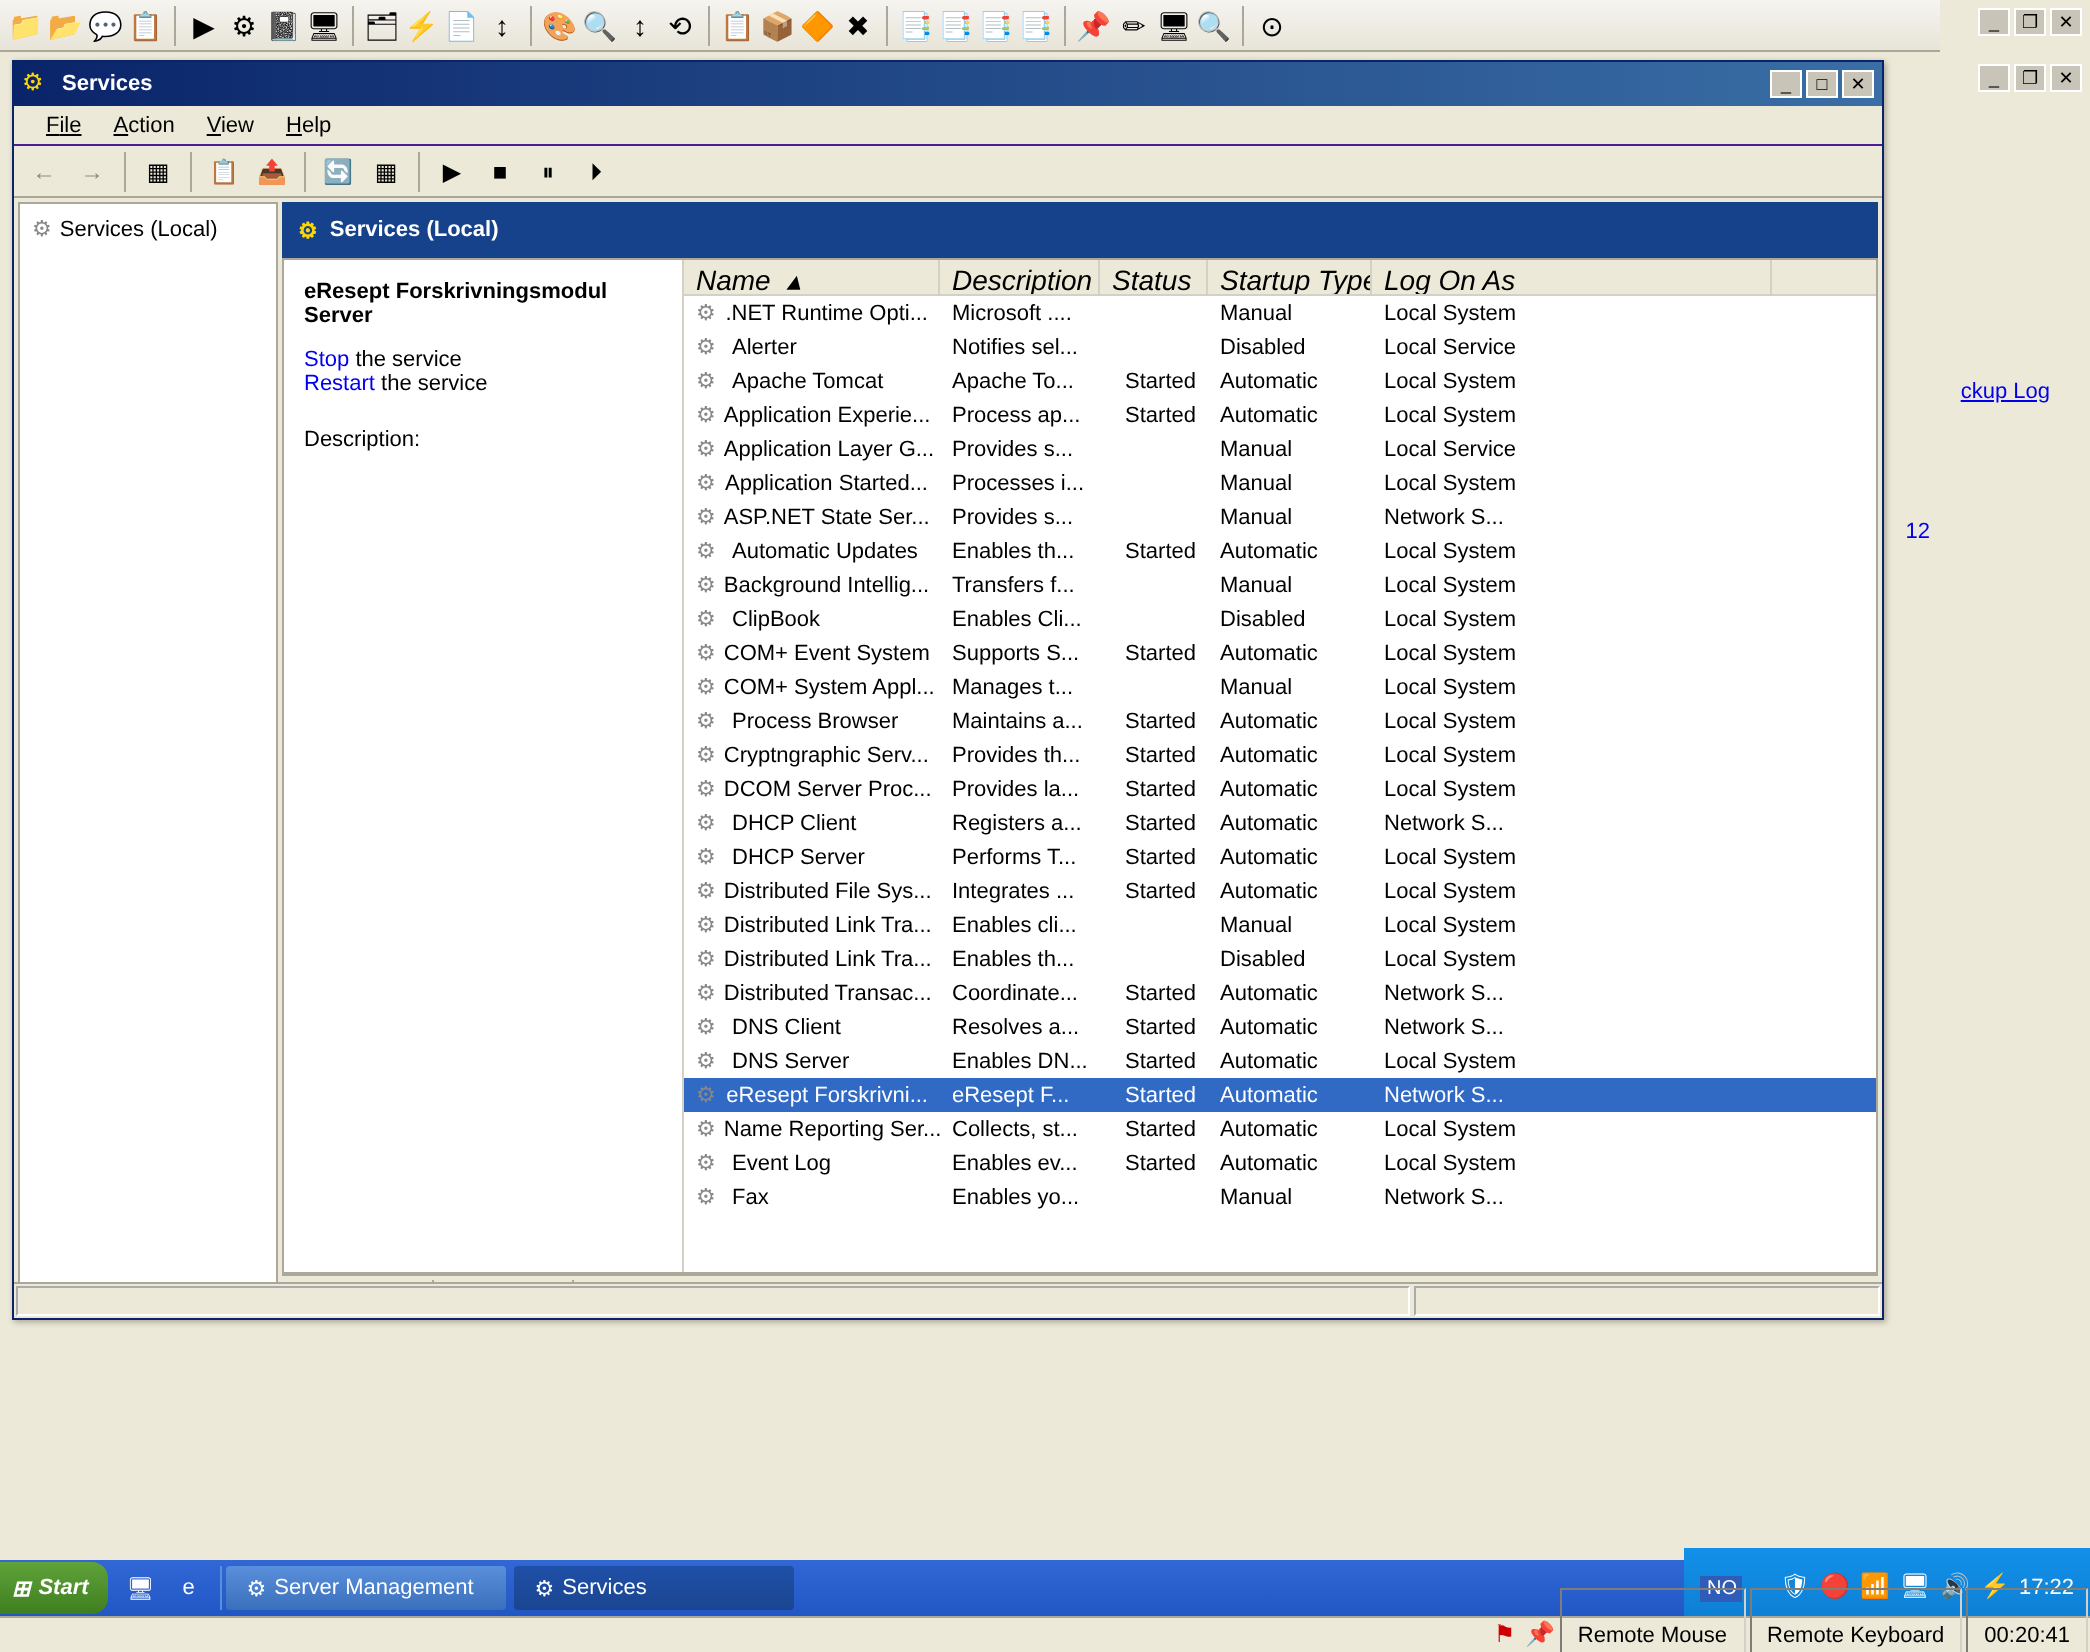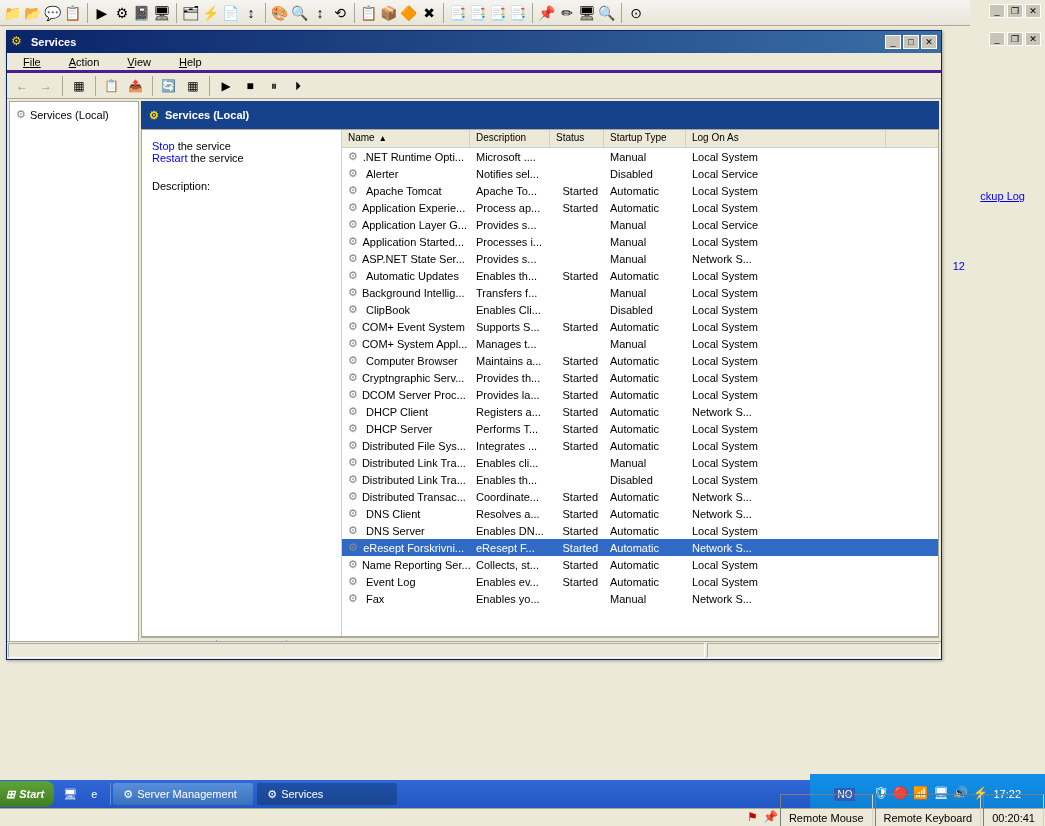--- a/index.html
+++ b/index.html
@@ -11,21 +11,21 @@
 .tb-sep { width: 1px; height: 20px; background: #aca899; margin: 0 3px; }
 
 
 .services-window { position: absolute; left: 6px; top: 30px; width: 936px; height: 630px; background: #ece9d8; border: 1px solid #0a246a; box-shadow: 1px 1px 3px rgba(0,0,0,0.3); }
 .titlebar { height: 22px; background: linear-gradient(90deg, #0a246a, #3a6ea5); color: #fff; display: flex; align-items: center; padding: 0 4px; }
 .titlebar-icon { width: 16px; height: 16px; margin-right: 4px; font-size: 12px; color: #ffd700; }
 .titlebar-text { flex: 1; font-weight: bold; }
 .titlebar-btns { display: flex; gap: 2px; }
 .titlebar-btn { width: 16px; height: 14px; background: #c8c4b8; border: 1px solid #fff; display: flex; align-items: center; justify-content: center; font-size: 9px; cursor: pointer; color: #000; }
 
-.menubar { height: 20px; background: #ece9d8; display: flex; align-items: center; padding: 0 8px; border-bottom: 3px solid #4c1d95; gap: 12px; }
+.menubar { height: 20px; background: #ece9d8; display: flex; align-items: center; padding: 0 8px; border-bottom: 1px solid #4c1d95; }
 .menu-item { padding: 2px 8px; cursor: pointer; }
 .menu-item span { text-decoration: underline; }
 
 .action-toolbar { height: 26px; background: #ece9d8; border-bottom: 1px solid #aca899; display: flex; align-items: center; padding: 0 4px; gap: 2px; }
 .act-btn { width: 22px; height: 22px; display: flex; align-items: center; justify-content: center; border: 1px solid transparent; cursor: pointer; font-size: 12px; }
 .act-btn.disabled { opacity: 0.4; cursor: default; }
 .act-sep { width: 1px; height: 20px; background: #aca899; margin: 0 3px; }
 
 .content-area { display: flex; height: calc(100% - 68px); }
 .tree-panel { width: 130px; background: #fff; border: 1px solid #aca899; margin: 2px; padding: 4px; }
@@ -35,21 +35,21 @@
 .panel-header { height: 28px; background: #15428b; color: #fff; display: flex; align-items: center; padding: 0 8px; font-weight: bold; gap: 6px; }
 .panel-body { flex: 1; background: #fff; border: 1px solid #aca899; display: flex; overflow: hidden; position: relative; }
 
 .extended-info { width: 200px; padding: 10px; border-right: 1px solid #d4d0c8; overflow: hidden; }
 .ext-title { font-weight: bold; font-size: 11px; margin-bottom: 10px; }
 .ext-link { color: #0000ee; cursor: pointer; }
 .ext-desc { margin-top: 16px; }
 
 .list-area { flex: 1; display: flex; flex-direction: column; overflow: hidden; position: relative; }
 .list-header { display: flex; background: #ece9d8; border-bottom: 1px solid #d4d0c8; height: 18px; }
-.list-header .col { padding: 2px 6px; border-right: 1px solid #d4d0c8; text-align: left; cursor: pointer; font-size: 10px; white-space: nowrap; overflow: hidden; }
+.list-header .col { padding: 2px 6px; border-right: 1px solid #d4d0c8; text-align: left; cursor: pointer; font-size: 14px; white-space: nowrap; overflow: hidden; font-style: italic; }
 .list-rows { flex: 1; overflow-y: scroll; overflow-x: hidden; }
 .list-row { display: flex; height: 17px; align-items: center; cursor: pointer; }
 .list-row.selected { background: #316ac5; color: #fff; }
 .list-row .cell { padding: 1px 6px; white-space: nowrap; overflow: hidden; font-size: 11px; }
 .cell-name { display: flex; align-items: center; gap: 4px; }
 .svc-icon { width: 14px; height: 14px; display: inline-block; font-size: 11px; }
 
 .tabs-bottom { height: 20px; background: #ece9d8; border-top: 1px solid #aca899; display: flex; align-items: flex-end; padding-left: 4px; }
 .tab { padding: 2px 12px; border: 1px solid #aca899; border-top: none; background: #ece9d8; margin-right: -1px; cursor: pointer; font-size: 11px; }
 .tab.active { background: #fff; border-bottom: 1px solid #fff; position: relative; top: 1px; }
@@ -63,21 +63,21 @@
 .bg-link { position: absolute; right: 20px; top: 190px; color: #0000ee; text-decoration: underline; }
 .bg-num { position: absolute; right: 80px; top: 260px; color: #0000ee; }
 
 
 .taskbar { position: absolute; left: 0; bottom: 18px; right: 0; height: 28px; background: linear-gradient(#3168d5, #2157c4); display: flex; align-items: center; }
 .start-btn { height: 26px; padding: 0 10px 0 6px; background: linear-gradient(#5fa33a, #3f7e1f); color: #fff; font-weight: bold; display: flex; align-items: center; gap: 4px; border-radius: 0 8px 8px 0; cursor: pointer; font-style: italic; }
 .ql-icons { display: flex; gap: 4px; padding: 0 6px; }
 .ql-icon { width: 20px; height: 20px; display: flex; align-items: center; justify-content: center; color: #fff; cursor: pointer; }
 .task-btn { height: 22px; padding: 0 10px; background: linear-gradient(#5a8fdb, #3a6fbb); color: #fff; margin: 0 2px; display: flex; align-items: center; gap: 4px; border-radius: 2px; cursor: pointer; min-width: 140px; }
 .task-btn.active { background: linear-gradient(#1f50a8, #1a4590); }
-.systray { margin-left: auto; height: 40px; background: linear-gradient(#1290e9, #0d7dd1); display: flex; align-items: center; padding: 0 24px; gap: 4px; color: #fff; }
+.systray { margin-left: auto; height: 40px; background: linear-gradient(#1290e9, #0d7dd1); display: flex; align-items: center; padding: 0 8px; gap: 4px; color: #fff; text-align: center; }
 .tray-icon { width: 16px; height: 16px; font-size: 12px; }
 
 
 .remote-bar { position: absolute; left: 0; bottom: 0; right: 0; height: 18px; background: #ece9d8; border-top: 1px solid #aca899; display: flex; align-items: center; justify-content: flex-end; font-size: 11px; }
 .remote-cell { border: 1px inset #d4d0c8; padding: 17px 8px; margin: 0 1px; }
 
 .gear { color: #888; }
 .col-name { width: 128px; }
 .col-desc { width: 80px; }
 .col-status { width: 54px; text-align: right; }
@@ -186,20 +186,21 @@
     </div>
 
     <div class="main-panel">
       <div class="panel-header">
         <span class="gear" style="color:#ffd700">⚙</span>
         <span>Services (Local)</span>
       </div>
 
       <div class="panel-body">
         <div class="extended-info">
+          <div class="ext-title">eResept Forskrivningsmodul Server</div>
           <div>
             <span class="ext-link">Stop</span><span> the service</span>
           </div>
           <div>
             <span class="ext-link">Restart</span><span> the service</span>
           </div>
           <div class="ext-desc">
             <div>Description:</div>
           </div>
         </div>
@@ -329,21 +330,21 @@
                   <span>COM+ System Appl...</span>
                 </div>
                 <div class="cell col-desc">Manages t...</div>
                 <div class="cell col-status"></div>
                 <div class="cell col-startup">Manual</div>
                 <div class="cell col-logon">Local System</div>
               </div>
               <div class="list-row">
                 <div class="cell cell-name col-name">
                   <span class="svc-icon gear">⚙</span>
-                  <span>Computer Browser</span>
+                  <span>Process Browser</span>
                 </div>
                 <div class="cell col-desc">Maintains a...</div>
                 <div class="cell col-status">Started</div>
                 <div class="cell col-startup">Automatic</div>
                 <div class="cell col-logon">Local System</div>
               </div>
               <div class="list-row">
                 <div class="cell cell-name col-name">
                   <span class="svc-icon gear">⚙</span>
                   <span>Cryptngraphic Serv...</span>

